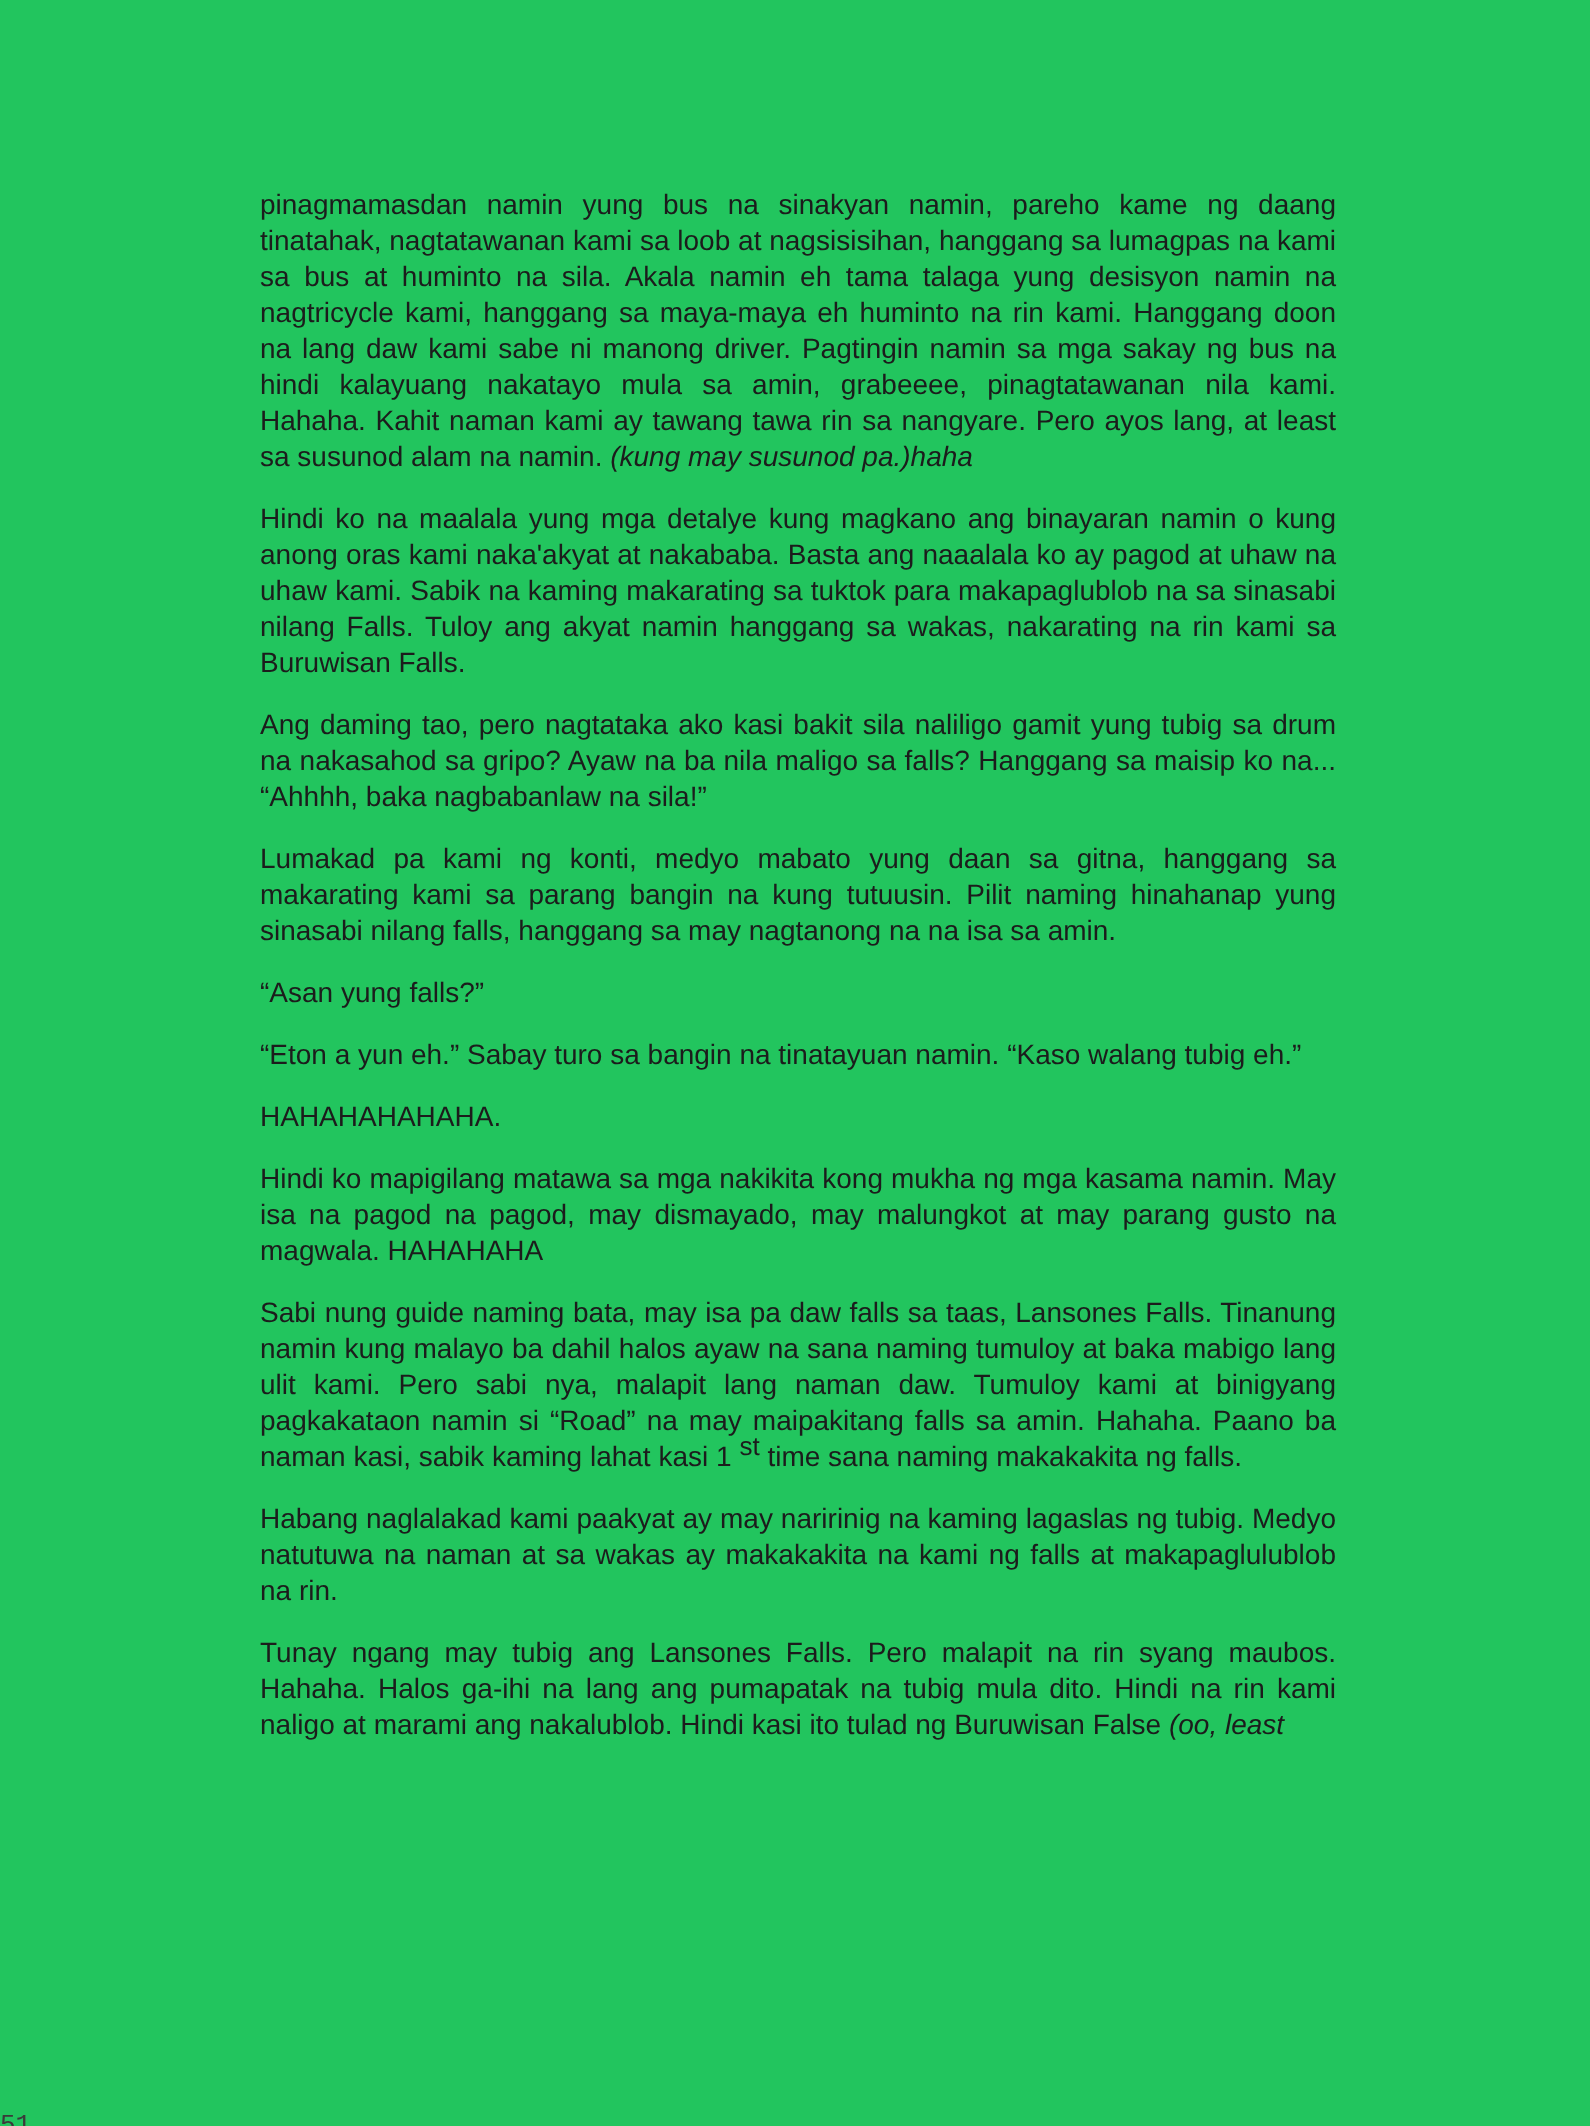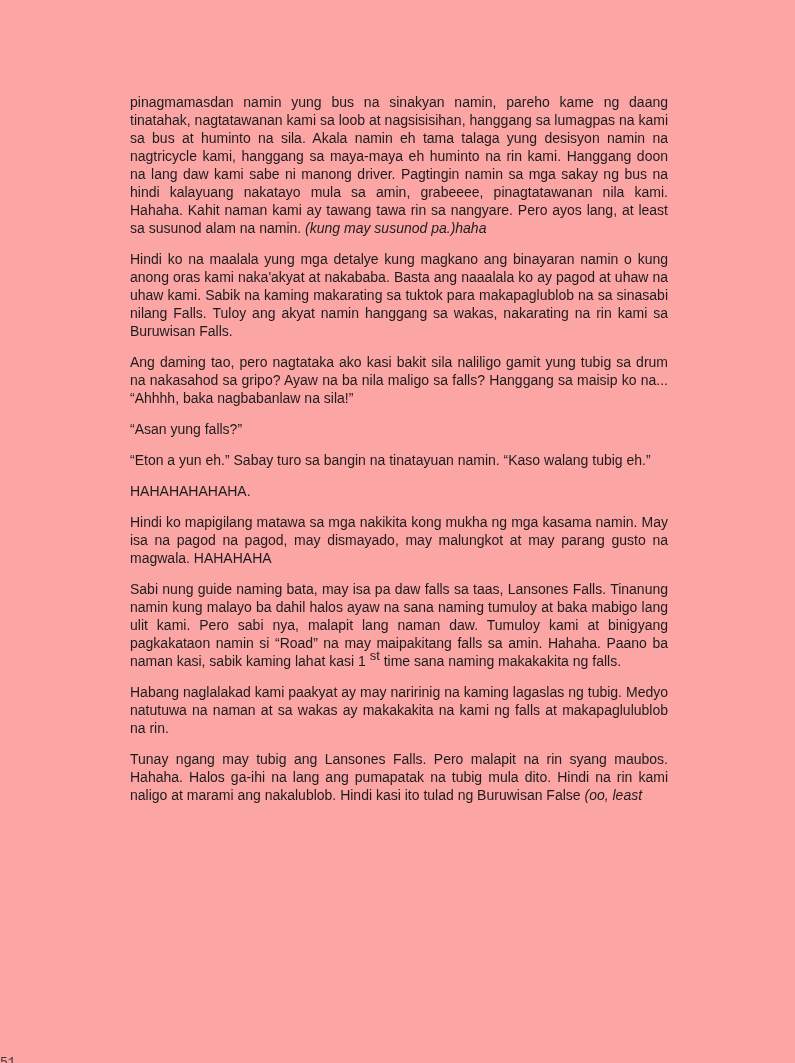--- a/index.html
+++ b/index.html
@@ -10,21 +10,21 @@
   body {
     width: 795px;
     height: 1063px;
     position: relative;
     font-family: "Liberation Sans", sans-serif;
     overflow: hidden;
   }
   .page {
     position: absolute;
     inset: 0;
-    background: #fca5a5;
+    background: #22c55e;
   }
   .text-body {
     position: absolute;
     left: 130px;
     top: 93px;
     width: 538px;
     color: #1c1c1c;
     font-size: 14px;
     line-height: 18px;
     text-align: justify;
@@ -53,20 +53,21 @@
   }
 </style>
 </head>
 <body>
 
 <div class="page">
   <div class="text-body">
       <p class="para"><span class="seg-normal">pinagmamasdan namin yung bus na sinakyan namin, pareho kame ng daang tinatahak, nagtatawanan kami sa loob at nagsisisihan, hanggang sa lumagpas na kami sa bus at huminto na sila. Akala namin eh tama talaga yung desisyon namin na nagtricycle kami, hanggang sa maya-maya eh huminto na rin kami. Hanggang doon na lang daw kami sabe ni manong driver. Pagtingin namin sa mga sakay ng bus na hindi kalayuang nakatayo mula sa amin, grabeeee, pinagtatawanan nila kami. Hahaha. Kahit naman kami ay tawang tawa rin sa nangyare. Pero ayos lang, at least sa susunod alam na namin. </span><span class="seg-italic">(kung may susunod pa.)haha</span></p>
       <p class="para"><span class="seg-normal">Hindi ko na maalala yung mga detalye kung magkano ang binayaran namin o kung anong oras kami naka'akyat at nakababa. Basta ang naaalala ko ay pagod at uhaw na uhaw kami. Sabik na kaming makarating sa tuktok para makapaglublob na sa sinasabi nilang Falls. Tuloy ang akyat namin hanggang sa wakas, nakarating na rin kami sa Buruwisan Falls.</span></p>
       <p class="para"><span class="seg-normal">Ang daming tao, pero nagtataka ako kasi bakit sila naliligo gamit yung tubig sa drum na nakasahod sa gripo? Ayaw na ba nila maligo sa falls? Hanggang sa maisip ko na... “Ahhhh, baka nagbabanlaw na sila!”</span></p>
+      <p class="para"><span class="seg-normal">Lumakad pa kami ng konti, medyo mabato yung daan sa gitna, hanggang sa makarating kami sa parang bangin na kung tutuusin. Pilit naming hinahanap yung sinasabi nilang falls, hanggang sa may nagtanong na na isa sa amin.</span></p>
       <p class="para"><span class="seg-normal">“Asan yung falls?”</span></p>
       <p class="para"><span class="seg-normal">“Eton a yun eh.” Sabay turo sa bangin na tinatayuan namin. “Kaso walang tubig eh.”</span></p>
       <p class="para"><span class="seg-normal">HAHAHAHAHAHA.</span></p>
       <p class="para"><span class="seg-normal">Hindi ko mapigilang matawa sa mga nakikita kong mukha ng mga kasama namin. May isa na pagod na pagod, may dismayado, may malungkot at may parang gusto na magwala. HAHAHAHA</span></p>
       <p class="para"><span class="seg-normal">Sabi nung guide naming bata, may isa pa daw falls sa taas, Lansones Falls. Tinanung namin kung malayo ba dahil halos ayaw na sana naming tumuloy at baka mabigo lang ulit kami. Pero sabi nya, malapit lang naman daw. Tumuloy kami at binigyang pagkakataon namin si “Road” na may maipakitang falls sa amin. Hahaha. Paano ba naman kasi, sabik kaming lahat kasi 1 </span><sup class="seg-sup">st</sup><span class="seg-normal"> time sana naming makakakita ng falls.</span></p>
       <p class="para"><span class="seg-normal">Habang naglalakad kami paakyat ay may naririnig na kaming lagaslas ng tubig. Medyo natutuwa na naman at sa wakas ay makakakita na kami ng falls at makapaglulublob na rin.</span></p>
       <p class="para"><span class="seg-normal">Tunay ngang may tubig ang Lansones Falls. Pero malapit na rin syang maubos. Hahaha. Halos ga-ihi na lang ang pumapatak na tubig mula dito. Hindi na rin kami naligo at marami ang nakalublob. Hindi kasi ito tulad ng Buruwisan False </span><span class="seg-italic">(oo, least</span></p>
     </div>
   <div class="footer">51</div>
 </div>

